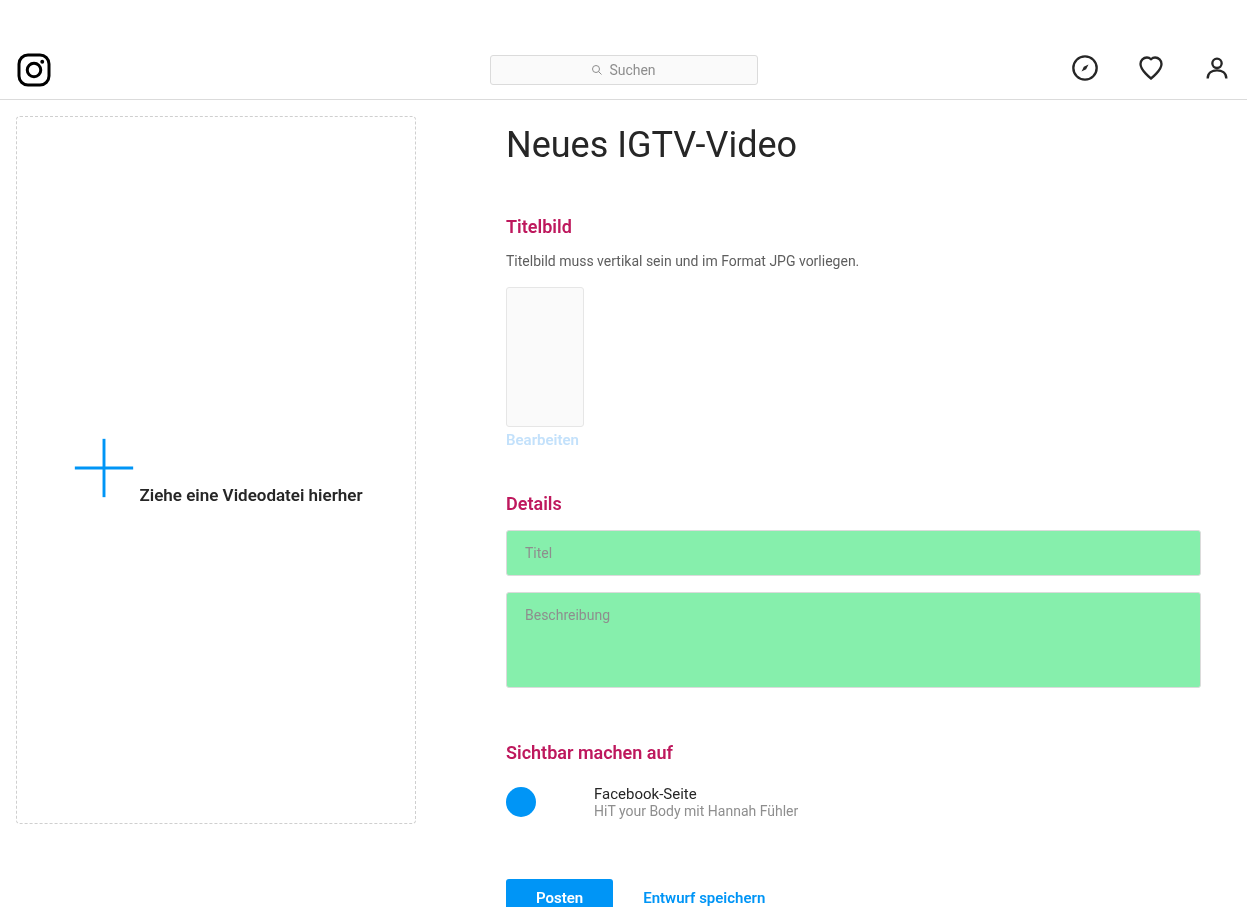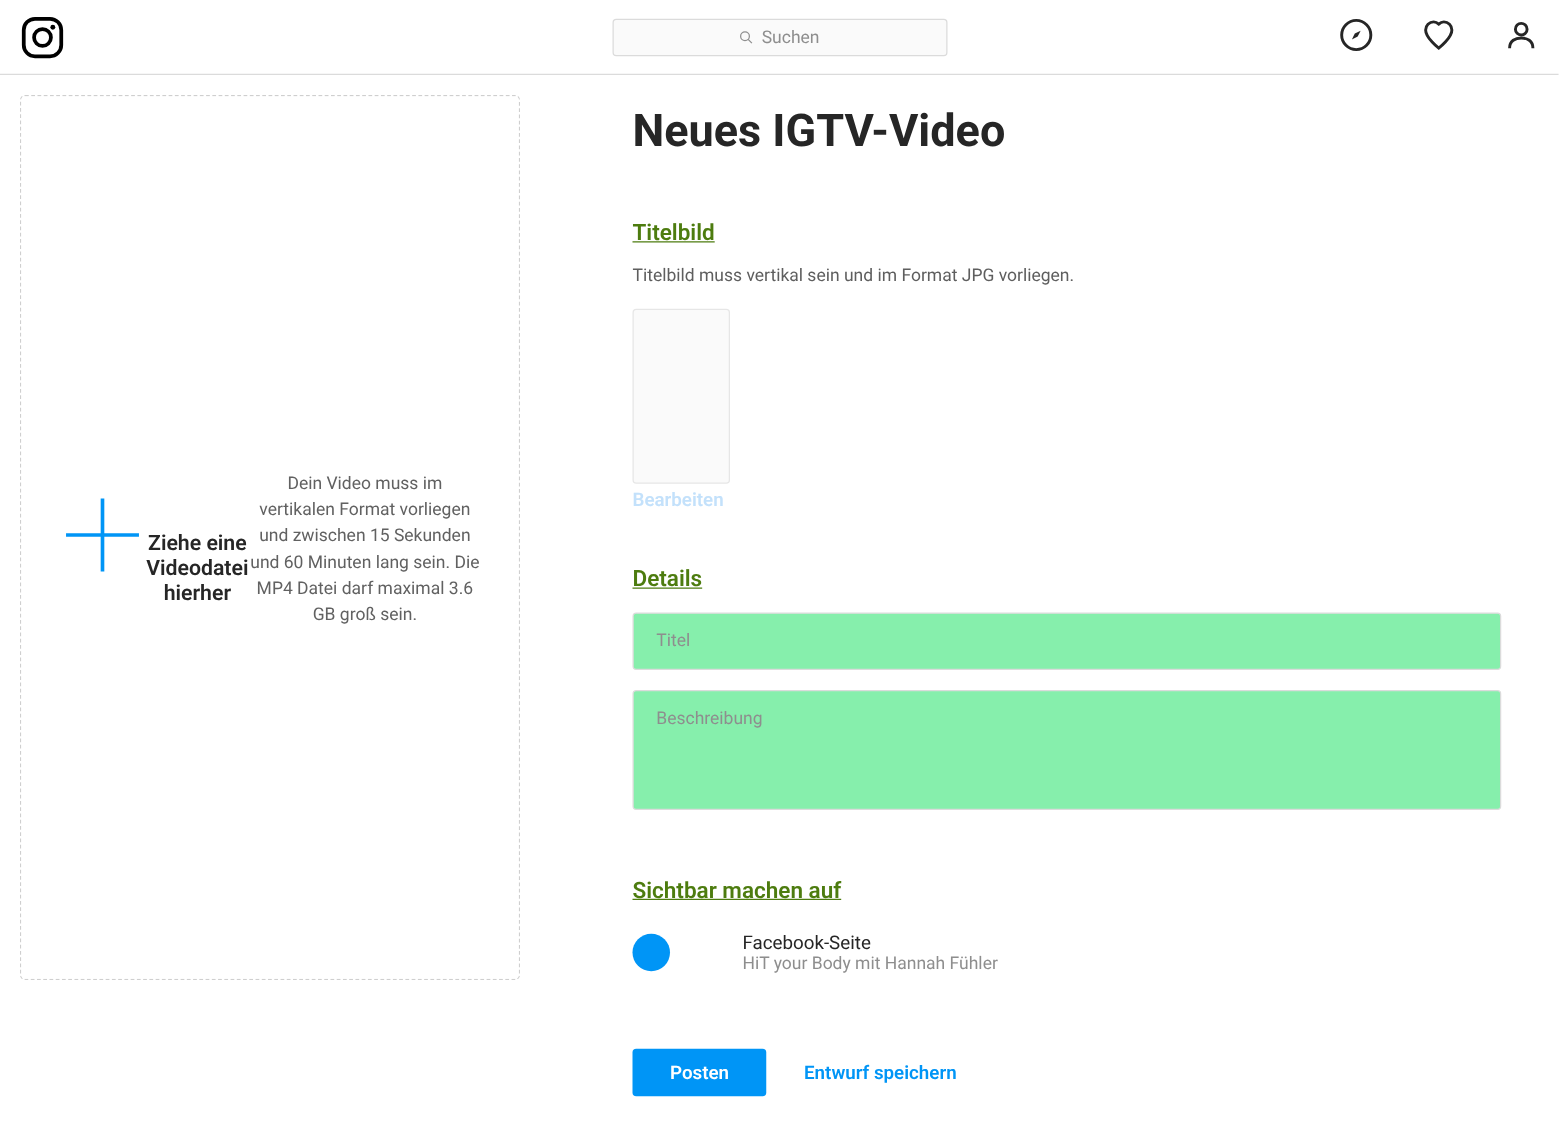--- a/index.html
+++ b/index.html
@@ -5,20 +5,21 @@
 * { margin: 0; padding: 0; box-sizing: border-box; font-family: -apple-system, BlinkMacSystemFont, "Segoe UI", Roboto, Helvetica, Arial, sans-serif; }
 body { background: #fff; color: #262626; }
 
 .top-nav {
   height: 60px;
   border-bottom: 1px solid #dbdbdb;
   display: flex;
   align-items: center;
   padding: 0 16px;
   position: relative;
+  margin-top: 40px;
 }
 .logo { display: flex; align-items: center; }
 .logo svg { width: 36px; height: 36px; }
 .search-wrap {
   position: absolute;
   left: 50%;
   transform: translateX(-50%);
 }
 .search {
   width: 268px;
@@ -59,22 +60,22 @@
   align-items: center;
   justify-content: center;
   text-align: center;
   padding: 0 30px;
 }
 .dropzone .plus svg { width: 70px; height: 70px; stroke: #0095f6; stroke-width: 2; }
 .dropzone .dz-title { margin-top: 50px; font-size: 17px; font-weight: 600; color: #262626; }
 .dropzone .dz-sub { margin-top: 20px; font-size: 14px; color: #616161; line-height: 1.5; }
 
 .right { width: 695px; padding-top: 8px; }
-.page-title { font-size: 36px; font-weight: 700; color: #262626; margin-bottom: 50px; }
-.section-h { font-size: 18px; font-weight: 600; color: #4d7c0f; margin-bottom: 16px; text-decoration: underline; }
+.page-title { font-size: 36px; font-weight: 400; color: #262626; margin-bottom: 50px; }
+.section-h { font-size: 18px; font-weight: 600; color: #be185d; margin-bottom: 16px; }
 .section-sub { font-size: 14px; color: #5e5e5e; margin-bottom: 18px; }
 
 .cover-thumb {
   width: 78px;
   height: 140px;
   border: 1px solid #e6e6e6;
   border-radius: 3px;
   background: #fafafa;
 }
 .cover-edit { margin-top: 4px; font-size: 15px; font-weight: 600; color: #c3e1fb; cursor: default; }
@@ -165,21 +166,20 @@
 
 <div class="content">
   <div class="dropzone">
     <div class="plus">
       <svg viewBox="0 0 48 48">
           <line x1="24" y1="4" x2="24" y2="44"></line>
           <line x1="4" y1="24" x2="44" y2="24"></line>
         </svg>
     </div>
     <div class="dz-title">Ziehe eine Videodatei hierher</div>
-    <div class="dz-sub">Dein Video muss im vertikalen Format vorliegen und zwischen 15 Sekunden und 60 Minuten lang sein. Die MP4 Datei darf maximal 3.6 GB groß sein.</div>
   </div>
 
   <div class="right">
     <h1 class="page-title">Neues IGTV-Video</h1>
 
     <div>
       <div class="section-h">Titelbild</div>
       <div class="section-sub">Titelbild muss vertikal sein und im Format JPG vorliegen.</div>
       <div class="cover-thumb"></div>
       <div class="cover-edit">Bearbeiten</div>

